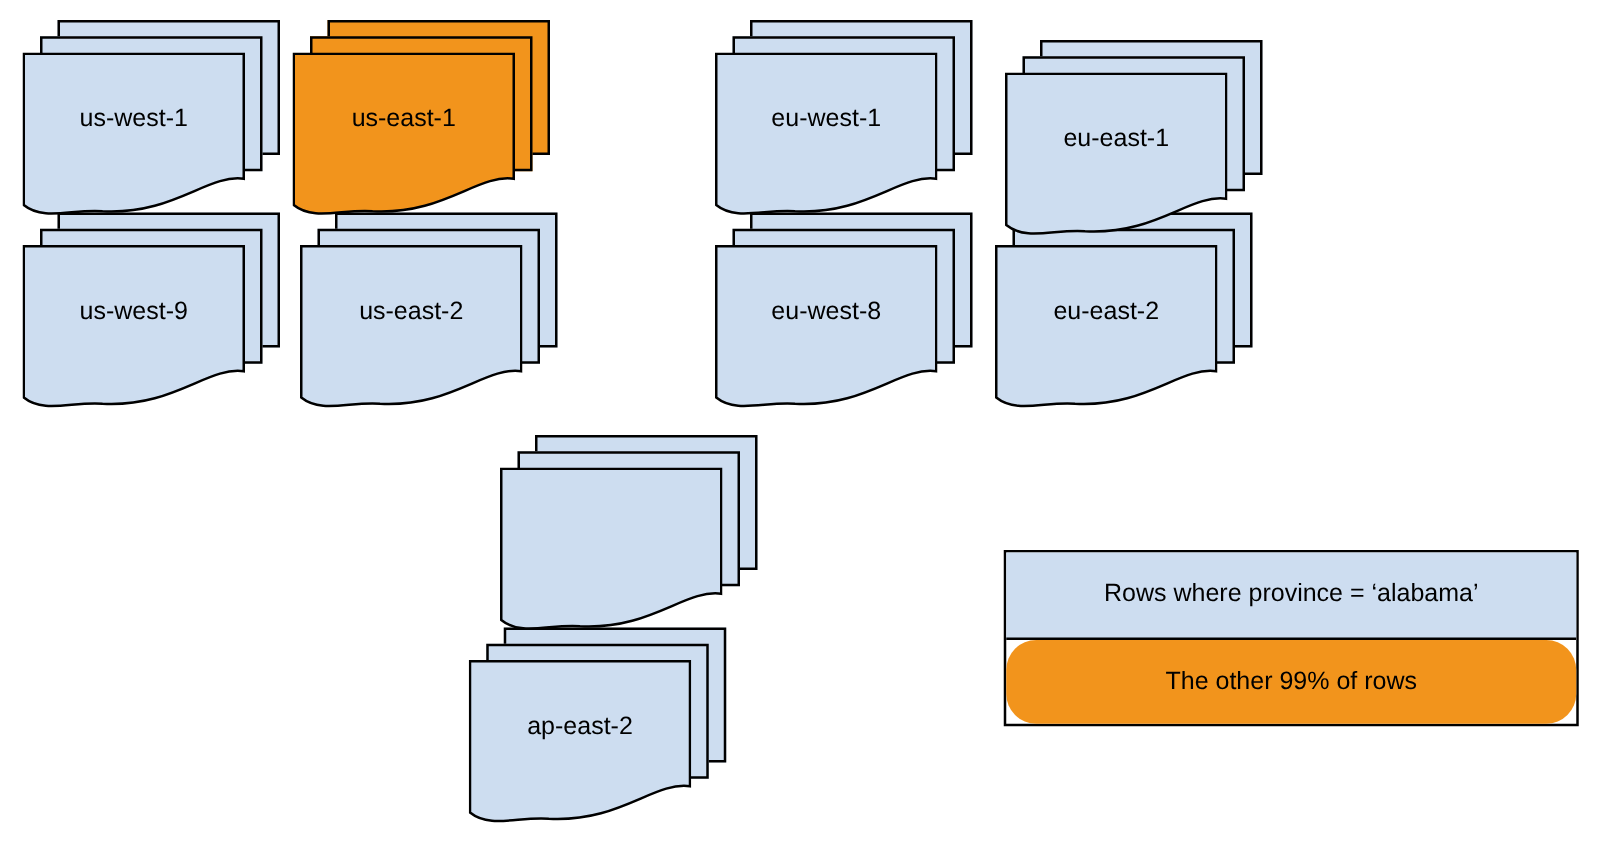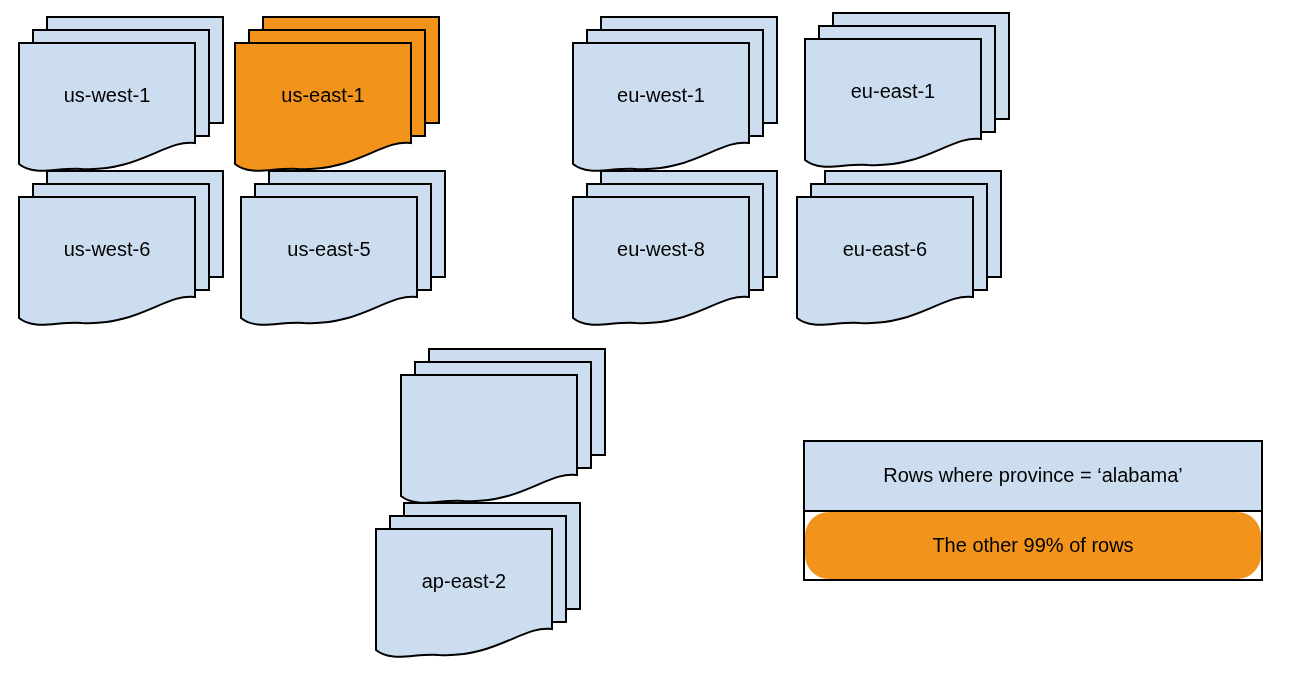--- a/index.html
+++ b/index.html
@@ -43,21 +43,21 @@
     position: absolute; left: 0; top: 26px;
     width: 178px; height: 106px; z-index: 4;
     display: flex; align-items: center; justify-content: center;
     font-size: 20px; color: #000;
   }
 
   
   #stack-us-west-1 { left: 18px;  top: 16px; }
   #stack-us-east-1 { left: 234px; top: 16px; }
   #stack-eu-west-1 { left: 572px; top: 16px; }
-  #stack-eu-east-1 { left: 804px; top: 12px; padding-left: 19px; }
+  #stack-eu-east-1 { left: 804px; top: 32px; padding-left: 19px; }
   #stack-us-west-2 { left: 18px;  top: 170px; }
   #stack-us-east-2 { left: 240px; top: 170px; }
   #stack-eu-west-2 { left: 572px; top: 170px; }
   #stack-eu-east-2 { left: 796px; top: 170px; }
   #stack-ap-east-1 { left: 400px; top: 348px; }
   #stack-ap-east-2 { left: 375px; top: 502px; }
 
   
   .legend {
     position: absolute; left: 803px; top: 440px;
@@ -113,48 +113,48 @@
       </svg>
     <div class="stack-label">eu-east-1</div>
   </div>
 
   <div class="stack blue" id="stack-us-west-2">
     <div class="page back"></div>
     <div class="page mid"></div>
     <svg class="front" viewBox="0 0 178 132">
         <path class="front-path" d="M1 1 H177 V101 C148 97 121 130 64 127 C40 125 17 135 1 122 Z"></path>
       </svg>
-    <div class="stack-label">us-west-6</div>
+    <div class="stack-label">us-west-9</div>
   </div>
 
   <div class="stack blue" id="stack-us-east-2">
     <div class="page back"></div>
     <div class="page mid"></div>
     <svg class="front" viewBox="0 0 178 132">
         <path class="front-path" d="M1 1 H177 V101 C148 97 121 130 64 127 C40 125 17 135 1 122 Z"></path>
       </svg>
-    <div class="stack-label">us-east-5</div>
+    <div class="stack-label">us-east-2</div>
   </div>
 
   <div class="stack blue" id="stack-eu-west-2">
     <div class="page back"></div>
     <div class="page mid"></div>
     <svg class="front" viewBox="0 0 178 132">
         <path class="front-path" d="M1 1 H177 V101 C148 97 121 130 64 127 C40 125 17 135 1 122 Z"></path>
       </svg>
     <div class="stack-label">eu-west-8</div>
   </div>
 
   <div class="stack blue" id="stack-eu-east-2">
     <div class="page back"></div>
     <div class="page mid"></div>
     <svg class="front" viewBox="0 0 178 132">
         <path class="front-path" d="M1 1 H177 V101 C148 97 121 130 64 127 C40 125 17 135 1 122 Z"></path>
       </svg>
-    <div class="stack-label">eu-east-6</div>
+    <div class="stack-label">eu-east-2</div>
   </div>
 
   <div class="stack blue" id="stack-ap-east-1">
     <div class="page back"></div>
     <div class="page mid"></div>
     <svg class="front" viewBox="0 0 178 132">
         <path class="front-path" d="M1 1 H177 V101 C148 97 121 130 64 127 C40 125 17 135 1 122 Z"></path>
       </svg>
   </div>
 

